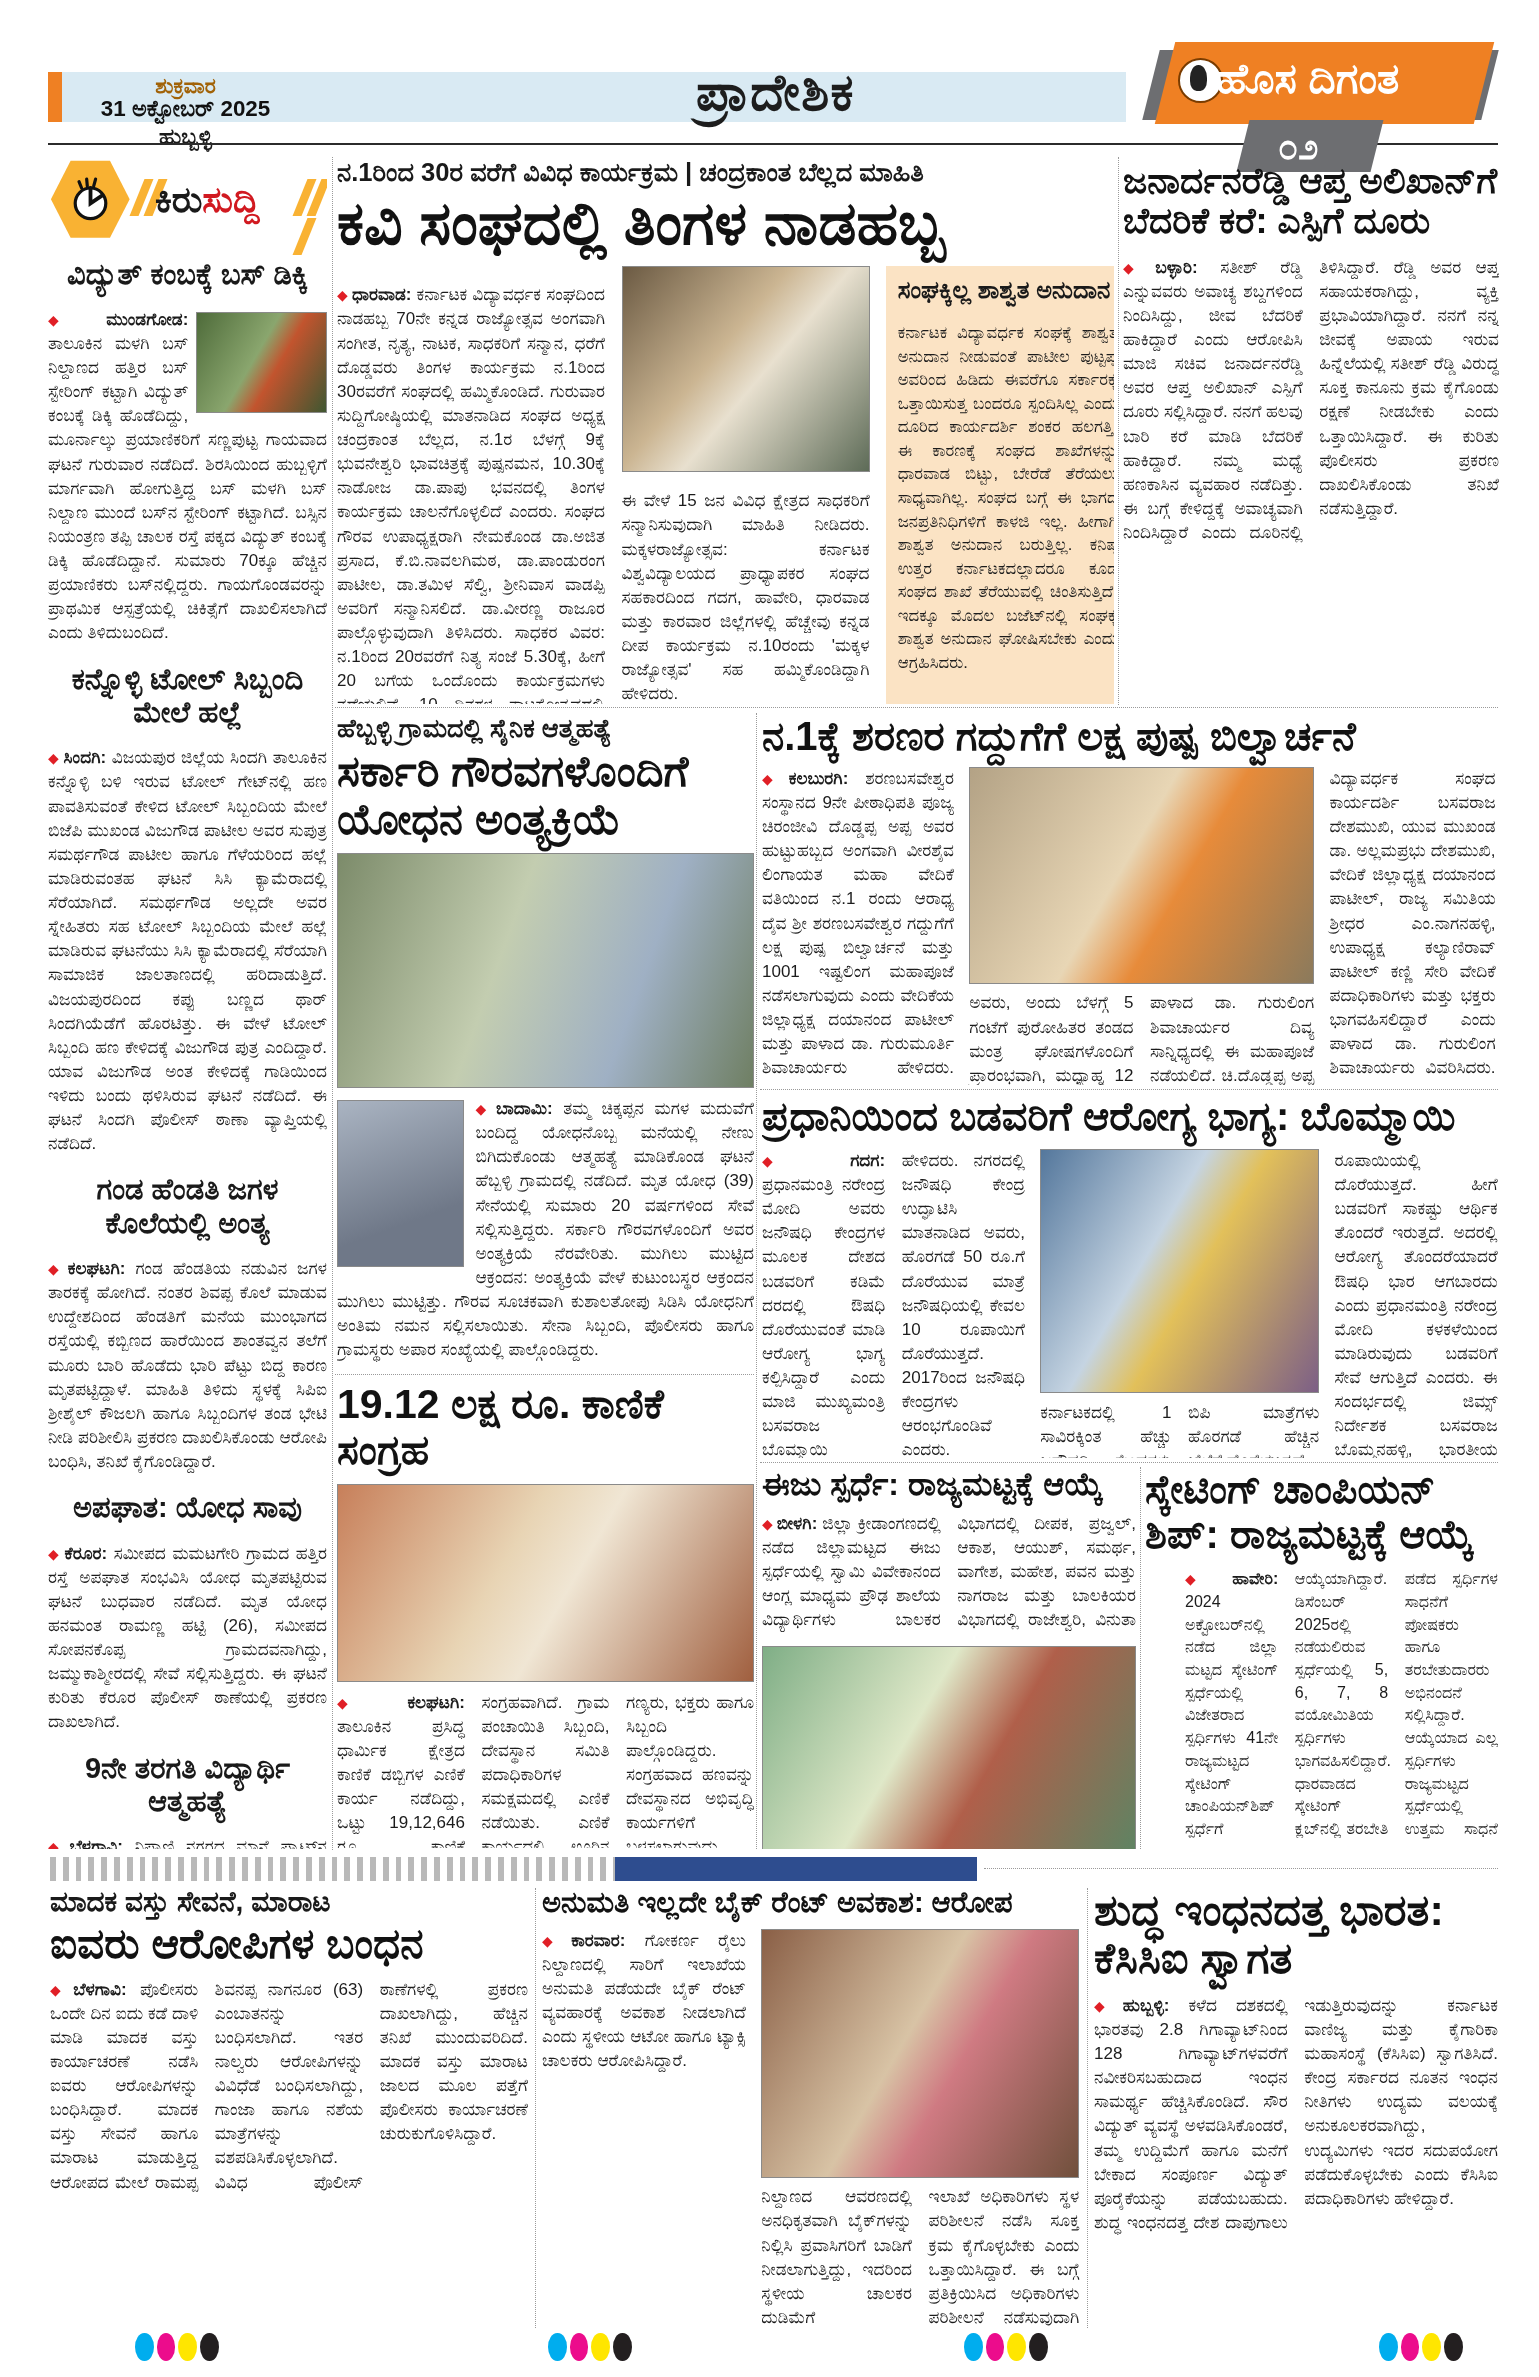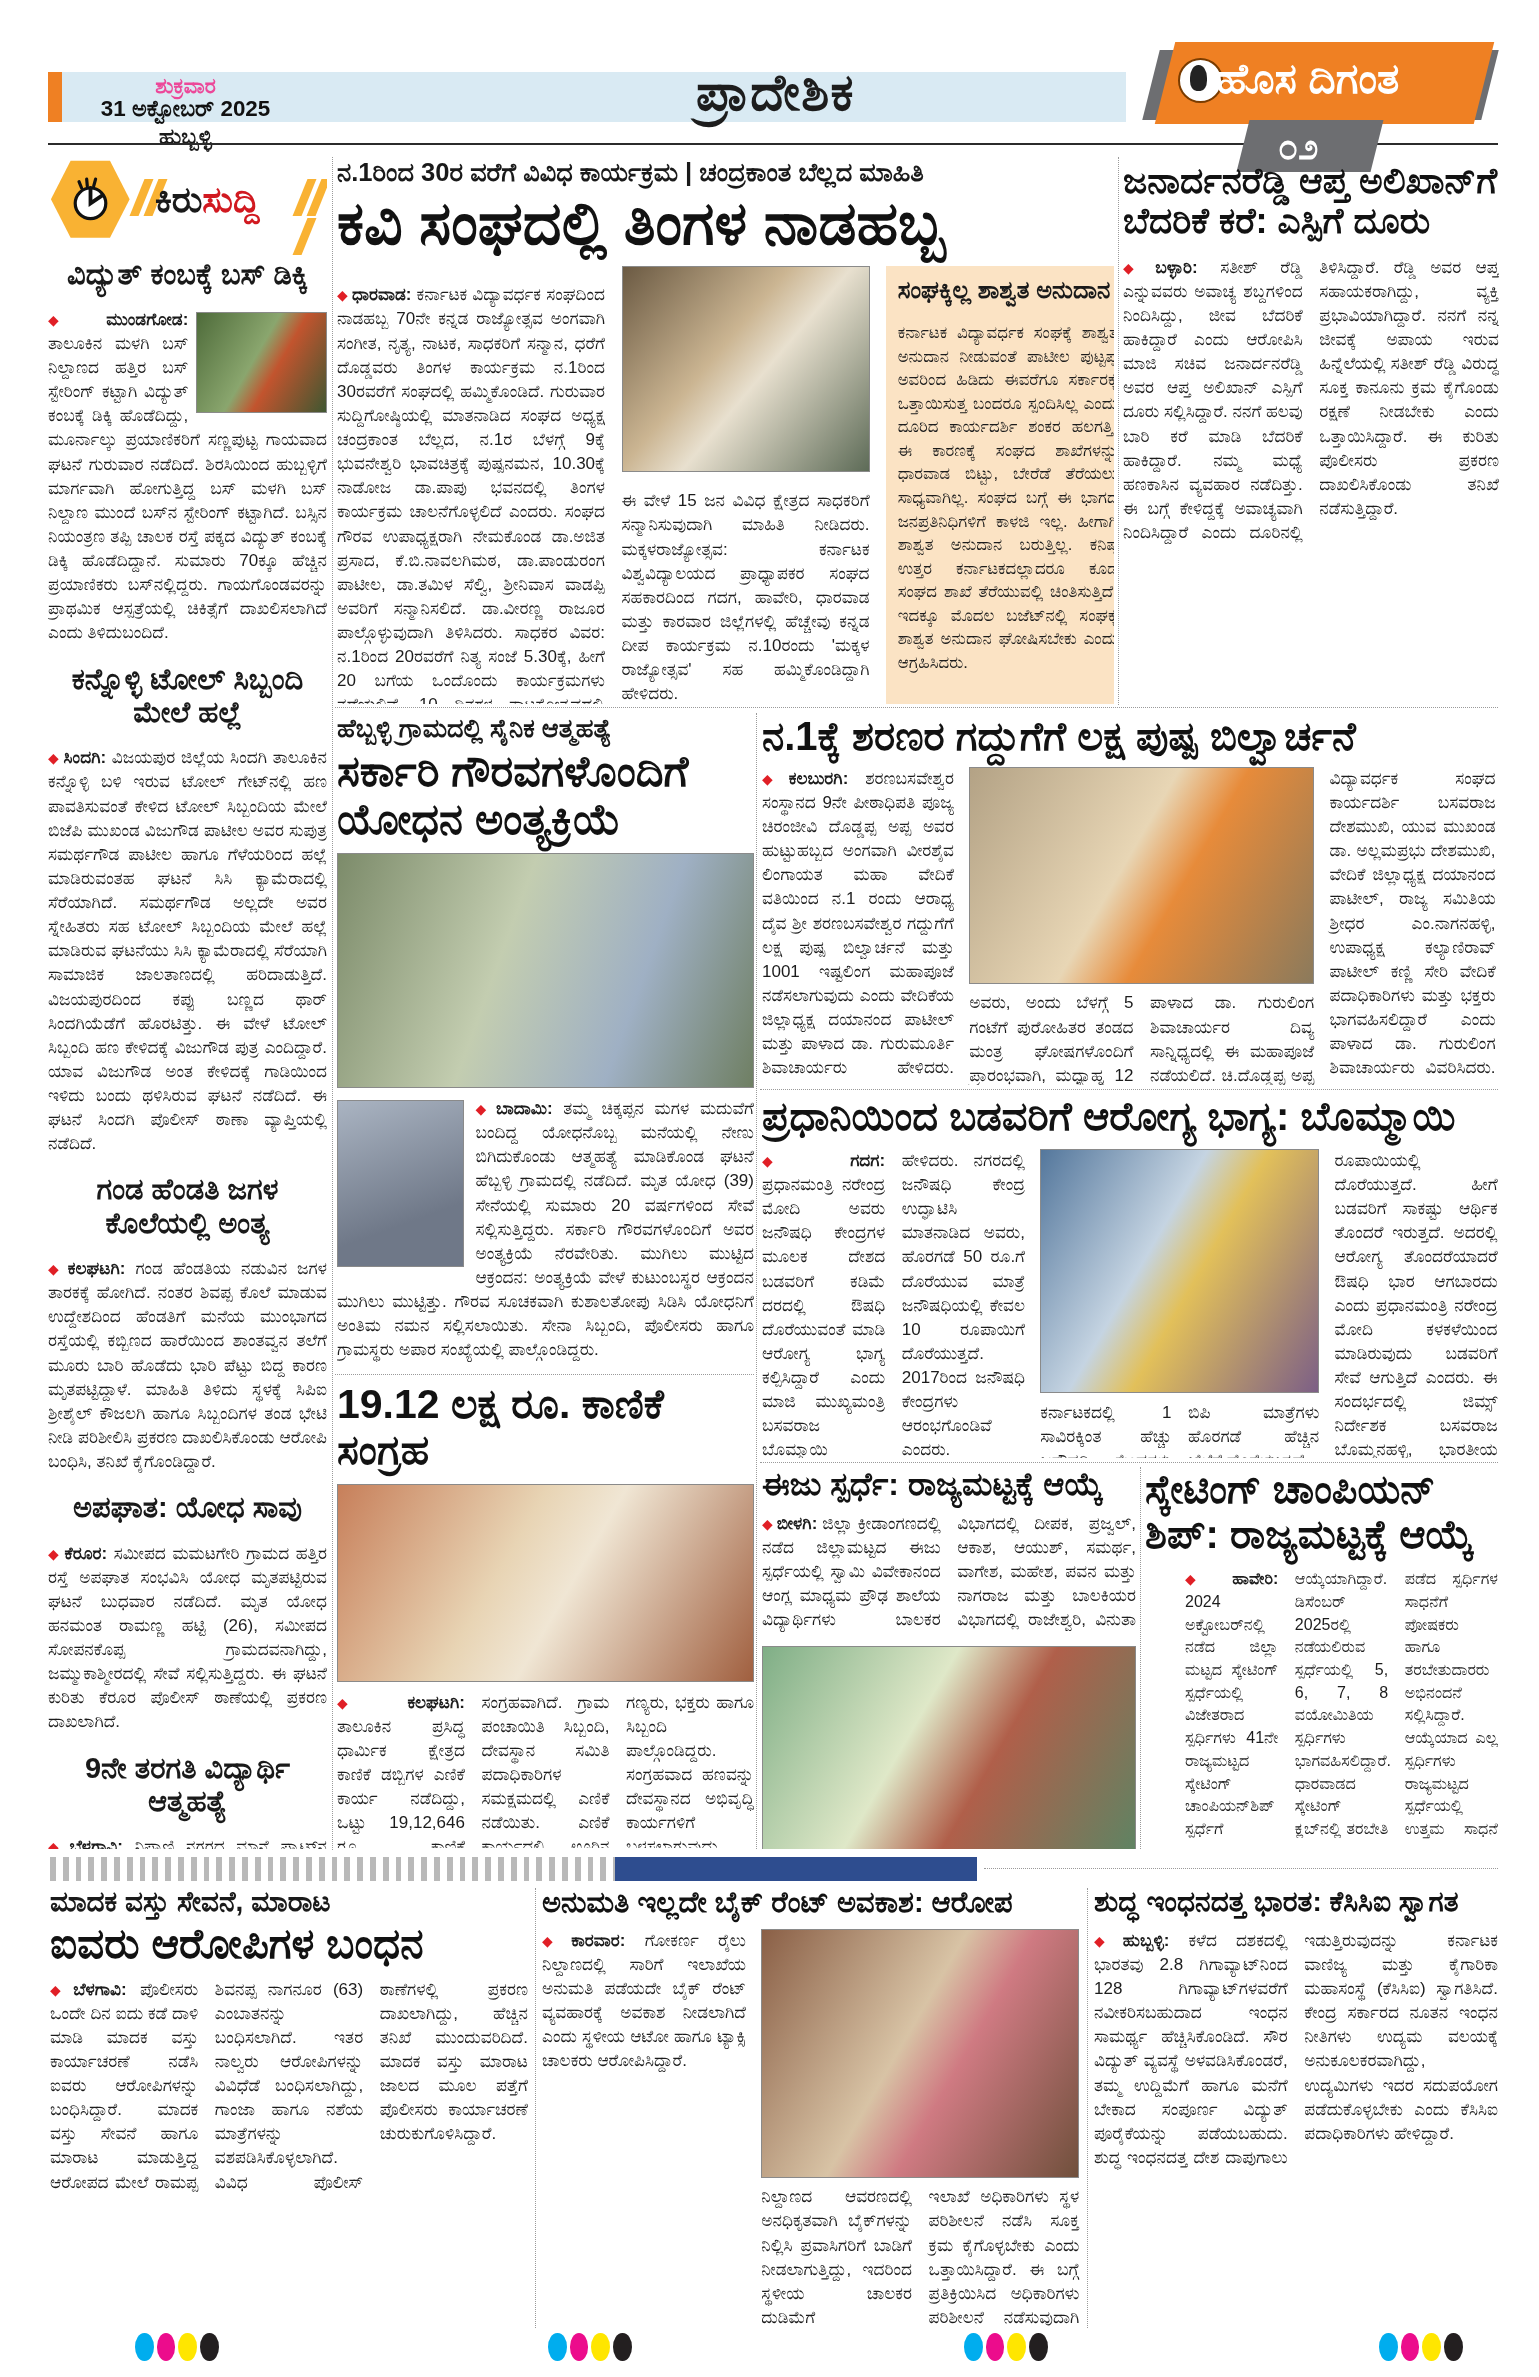--- a/index.html
+++ b/index.html
@@ -2,21 +2,21 @@
 <html style="font-size:10.2px"><head>
 <meta charset="utf-8">
 <style>
   html,body{margin:0;padding:0;background:#e8e8e8;}
   .page{position:relative;width:1540px;height:2377px;background:#ffffff;margin:0 auto;
         font-family:"Liberation Sans","DejaVu Sans",sans-serif;color:#1a1a1a;overflow:hidden;}
   
   #hdr-accent{position:absolute;left:48px;top:72px;width:14px;height:50px;background:#ef8023;}
   #hdr-band{position:absolute;left:62px;top:72px;width:1064px;height:50px;background:#d9eaf3;}
   #hdr-dateblock{position:absolute;left:77px;top:74px;width:217px;text-align:center;line-height:1.1;}
-  #hdr-day{font-size:21px;font-weight:800;color:#ec4899;}
+  #hdr-day{font-size:21px;font-weight:800;color:#a16207;}
   #hdr-date{font-size:22.4px;font-weight:800;color:#111;}
   #hdr-edition{position:absolute;left:77px;top:124px;width:217px;text-align:center;font-size:22px;font-weight:800;}
   #hdr-title{position:absolute;left:696px;top:63px;font-size:51px;font-weight:800;letter-spacing:1.3px;color:#1d1d1d;}
   #hdr-rule{position:absolute;left:48px;top:143px;width:1450px;border-top:2.6px solid #2b2b2b;}
   
   #masthead{position:absolute;left:1147px;top:38px;width:361px;height:150px;}
   .mh-gray1{position:absolute;left:3.8px;top:11.5px;width:339px;height:70px;background:#6d6e71;transform:skewX(-14deg);}
   .mh-orange{position:absolute;left:18px;top:3.8px;width:319px;height:82px;background:#ef8023;transform:skewX(-14deg);}
   .mh-text{position:absolute;left:70px;top:16.6px;font-size:42px;font-weight:800;color:#fff;white-space:nowrap;}
   .mh-logo{position:absolute;left:31px;top:20.4px;width:41px;height:41px;border-radius:50%;background:#fff;border:2.6px solid #7a3c00;}
@@ -110,21 +110,21 @@
   #drug-kick{font-size:28px;font-weight:800;margin-bottom:1.3px;}
   #drug-hl{font-size:42px;margin-bottom:10.2px;}
   #art-drug .cols3{height:319px;}
   #art-bike{position:absolute;left:542px;top:1886px;width:538px;height:441px;overflow:hidden;}
   #bike-hl{font-size:29px;margin-bottom:10.2px;}
   #bike-row{display:flex;gap:15.3px;}
   #bike-c1{width:204px;flex:none;}
   #bike-mid{width:318px;flex:none;}
   .ph-station{width:318px;height:249px;background:linear-gradient(120deg,#8a5f46,#d8c3a5 45%,#cf7a82 60%,#70503c);margin-bottom:7.7px;}
   #art-fuel{position:absolute;left:1094px;top:1886px;width:404px;height:441px;overflow:hidden;}
-  #fuel-hl{font-size:28px;margin-bottom:11.5px;}
+  #fuel-hl{font-size:43px;margin-bottom:11.5px;}
   #art-fuel .cols2{height:358px;}
   
   .dotgrp{position:absolute;top:2333px;height:29px;}
   .dotgrp span{display:inline-block;width:18.5px;height:28px;border-radius:50%;margin-right:3.2px;}
   .dc{background:#00adee;} .dmg{background:#ec0c8c;} .dy{background:#ffe600;} .dk{background:#231f20;}
   #dots1{left:135px;} #dots2{left:548px;} #dots3{left:964px;} #dots4{left:1379px;}
 </style>
 </head>
 <body>
 

